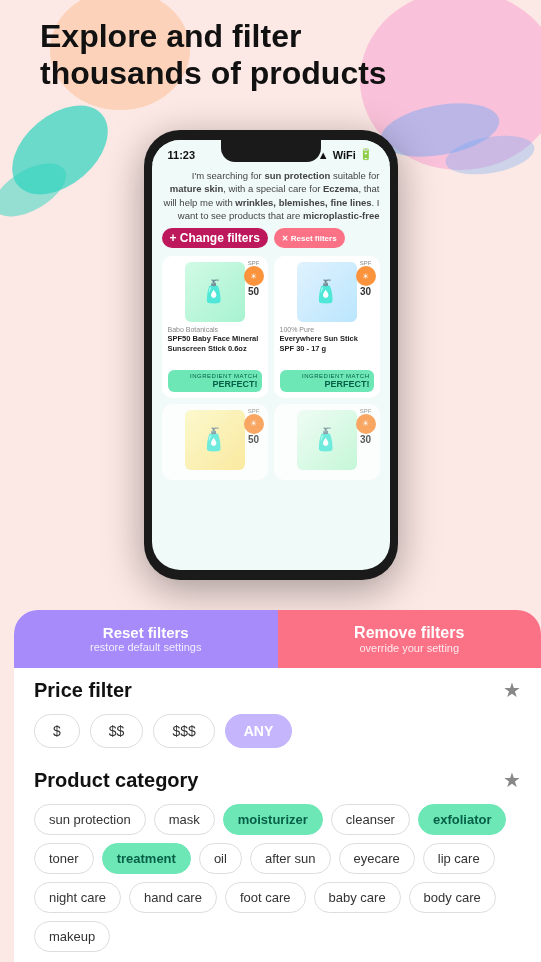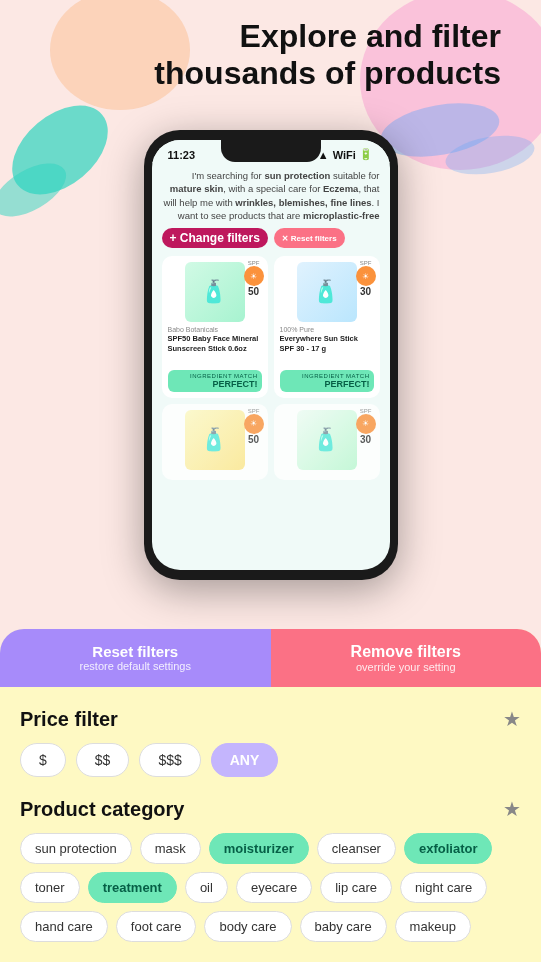--- a/index.html
+++ b/index.html
@@ -10,21 +10,21 @@
       font-family: -apple-system, BlinkMacSystemFont, 'Segoe UI', sans-serif;
       overflow: hidden;
       position: relative;
     }
 
     
     .hero-title {
       position: absolute;
       top: 18px;
       left: 0; right: 0;
-      text-align: right;
+      text-align: left;
       z-index: 2;
       padding: 0 40px;
     }
     .hero-title h1 {
       font-size: 32px;
       font-weight: 900;
       color: #111;
       line-height: 1.15;
     }
 
@@ -189,22 +189,22 @@
     .ingredient-match-value {
       font-size: 9px;
       font-weight: 900;
       color: #065f46;
     }
 
     
     .bottom-panel {
       position: absolute;
       bottom: 0;
-      left: 0; right: 0;
-      background: #fef9c3;
+      left: 14px; right: 0;
+      background: #ffffff;
       border-radius: 24px 24px 0 0;
       z-index: 5;
       overflow: hidden;
     }
 
     .reset-remove-row {
       display: flex;
     }
     .btn-reset-filters-bottom {
       flex: 1;
@@ -233,21 +233,21 @@
     .btn-remove-label {
       font-size: 16px;
       font-weight: 800;
     }
     .btn-remove-sub {
       font-size: 11px;
       opacity: 0.85;
     }
 
     .panel-body {
-      padding: 20px 20px;
+      padding: 10px 20px;
     }
 
     .section-header {
       display: flex;
       justify-content: space-between;
       align-items: center;
       margin-bottom: 12px;
     }
     .section-title {
       font-size: 20px;
@@ -455,23 +455,24 @@
     </div>
     <div class="category-tags">
       <span class="tag">sun protection</span>
       <span class="tag">mask</span>
       <span class="tag active">moisturizer</span>
       <span class="tag">cleanser</span>
       <span class="tag active">exfoliator</span>
       <span class="tag">toner</span>
       <span class="tag active">treatment</span>
       <span class="tag">oil</span>
+      <span class="tag">after sun</span>
       <span class="tag">eyecare</span>
       <span class="tag">lip care</span>
       <span class="tag">night care</span>
       <span class="tag">hand care</span>
       <span class="tag">foot care</span>
+      <span class="tag">baby care</span>
       <span class="tag">body care</span>
-      <span class="tag">baby care</span>
       <span class="tag">makeup</span>
     </div>
   </div>
 </div>
 
 </body></html>

